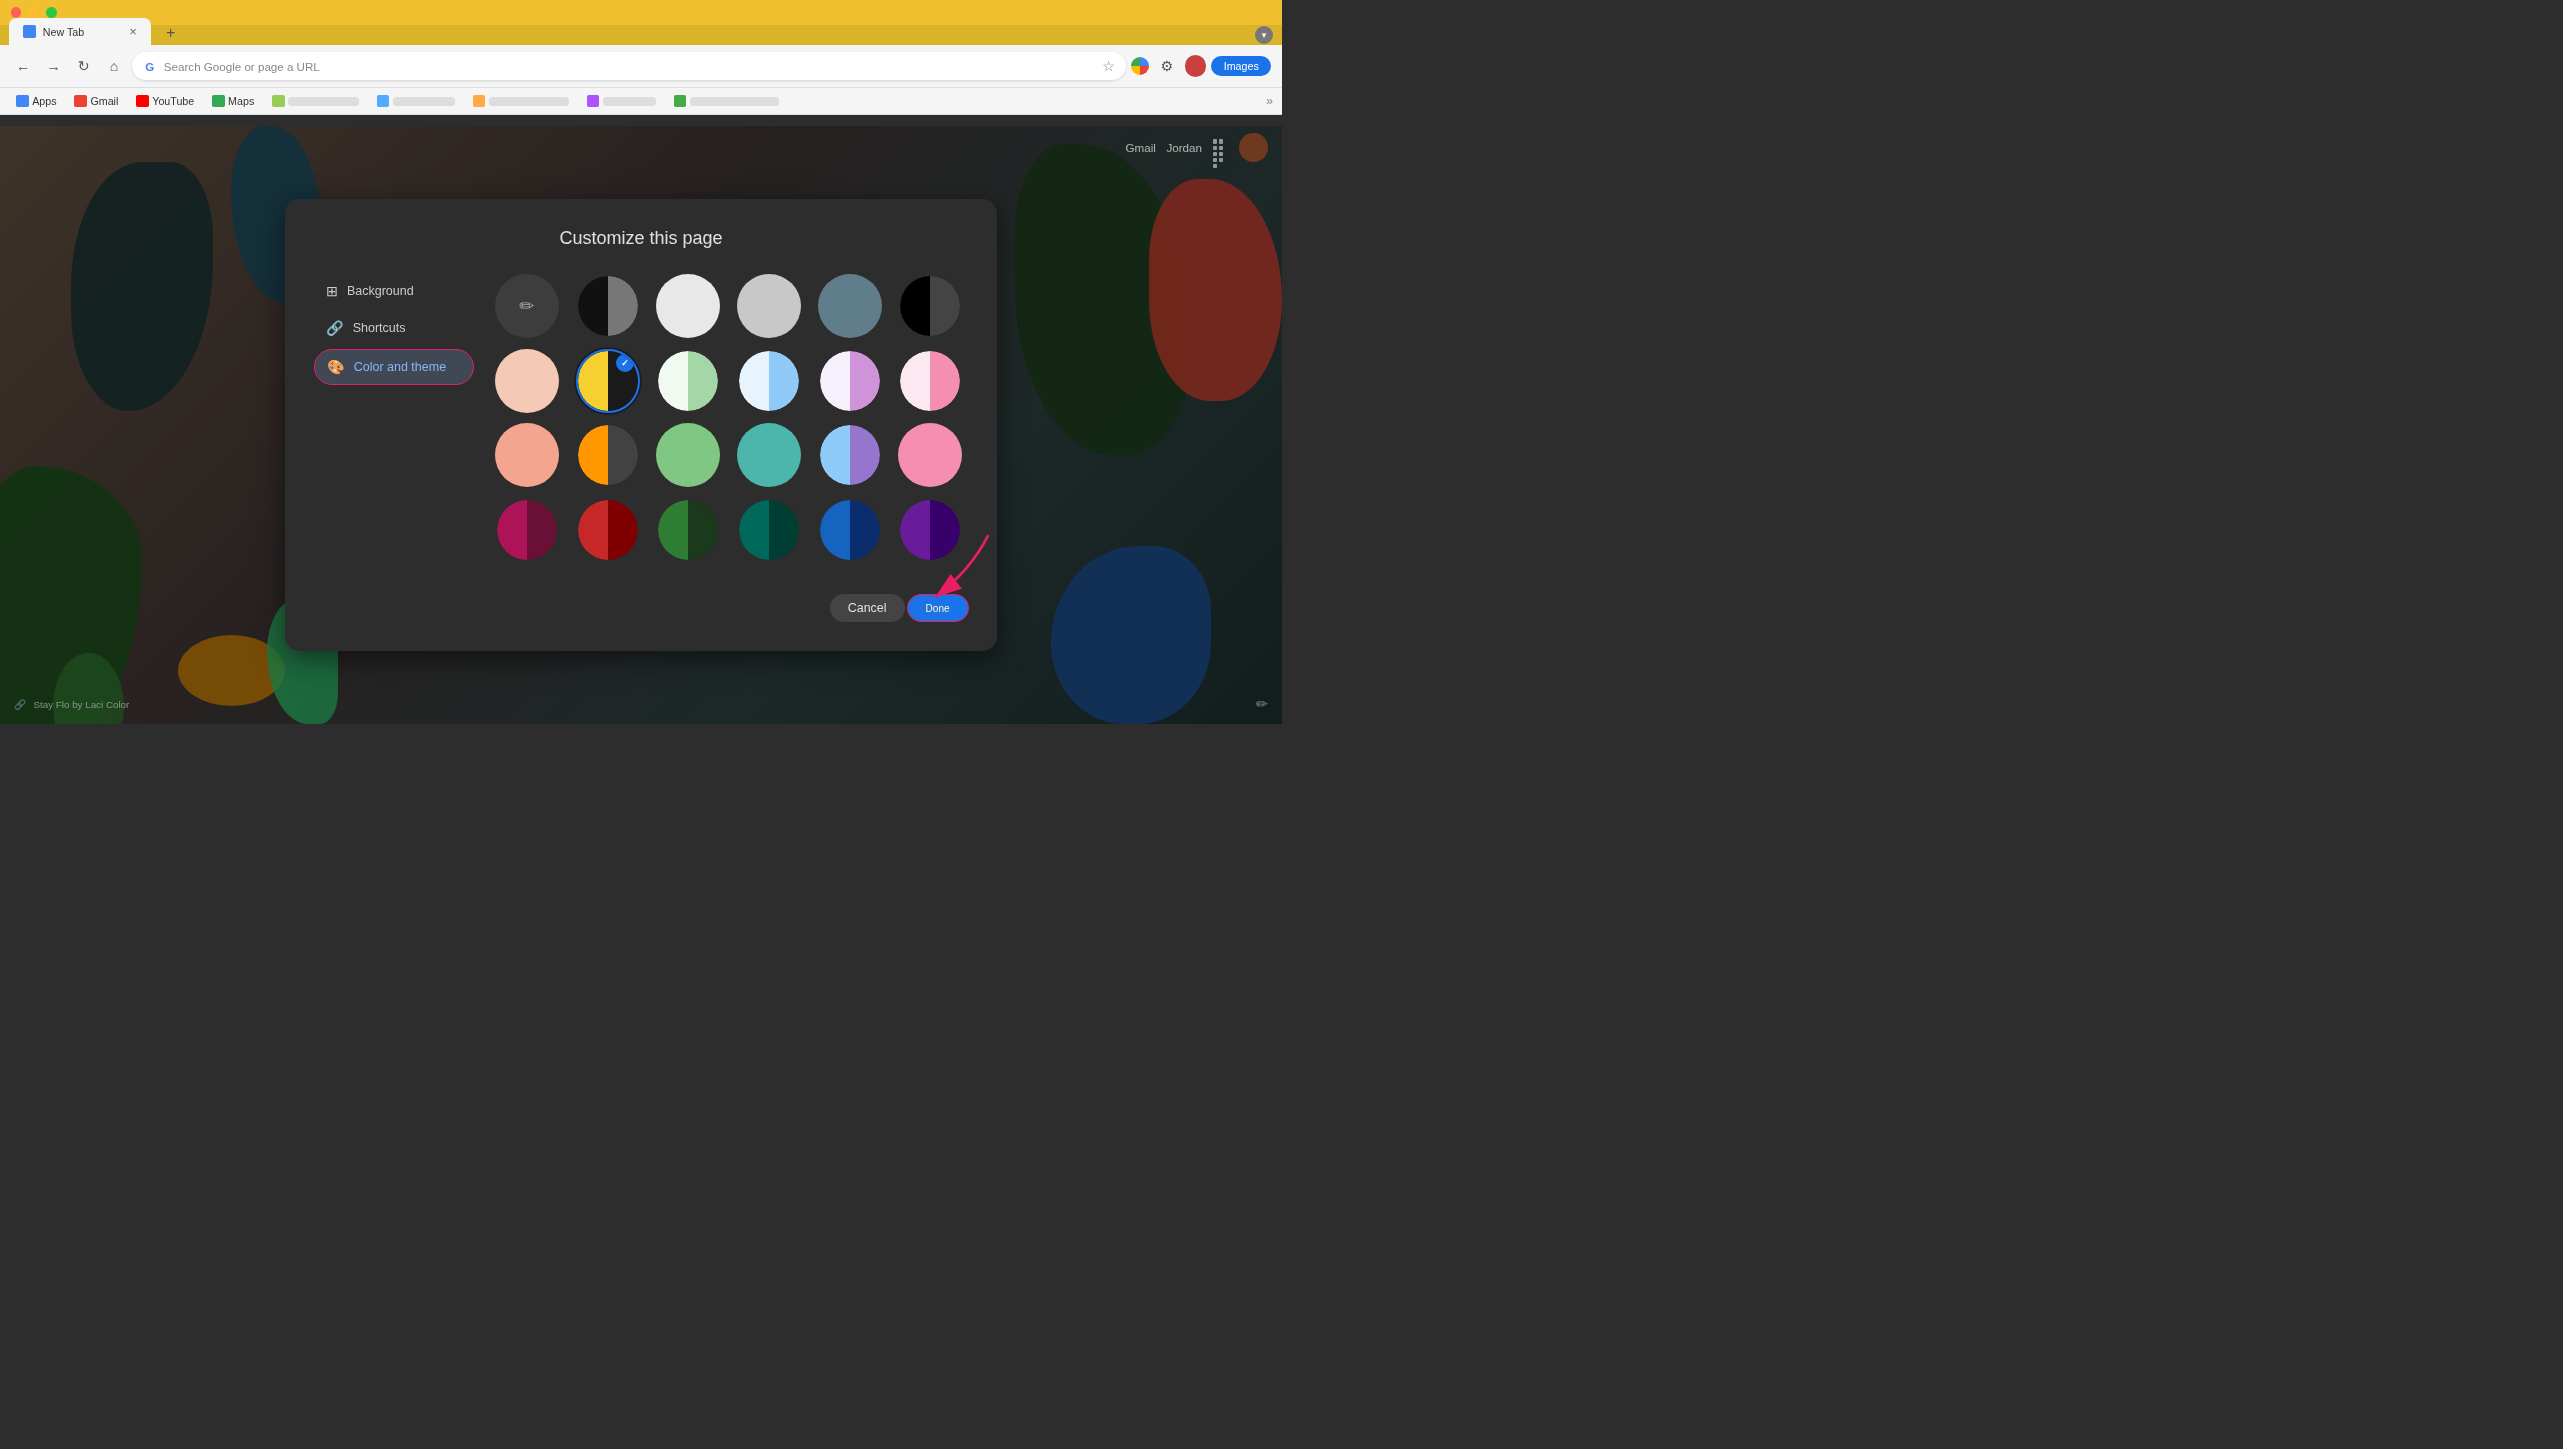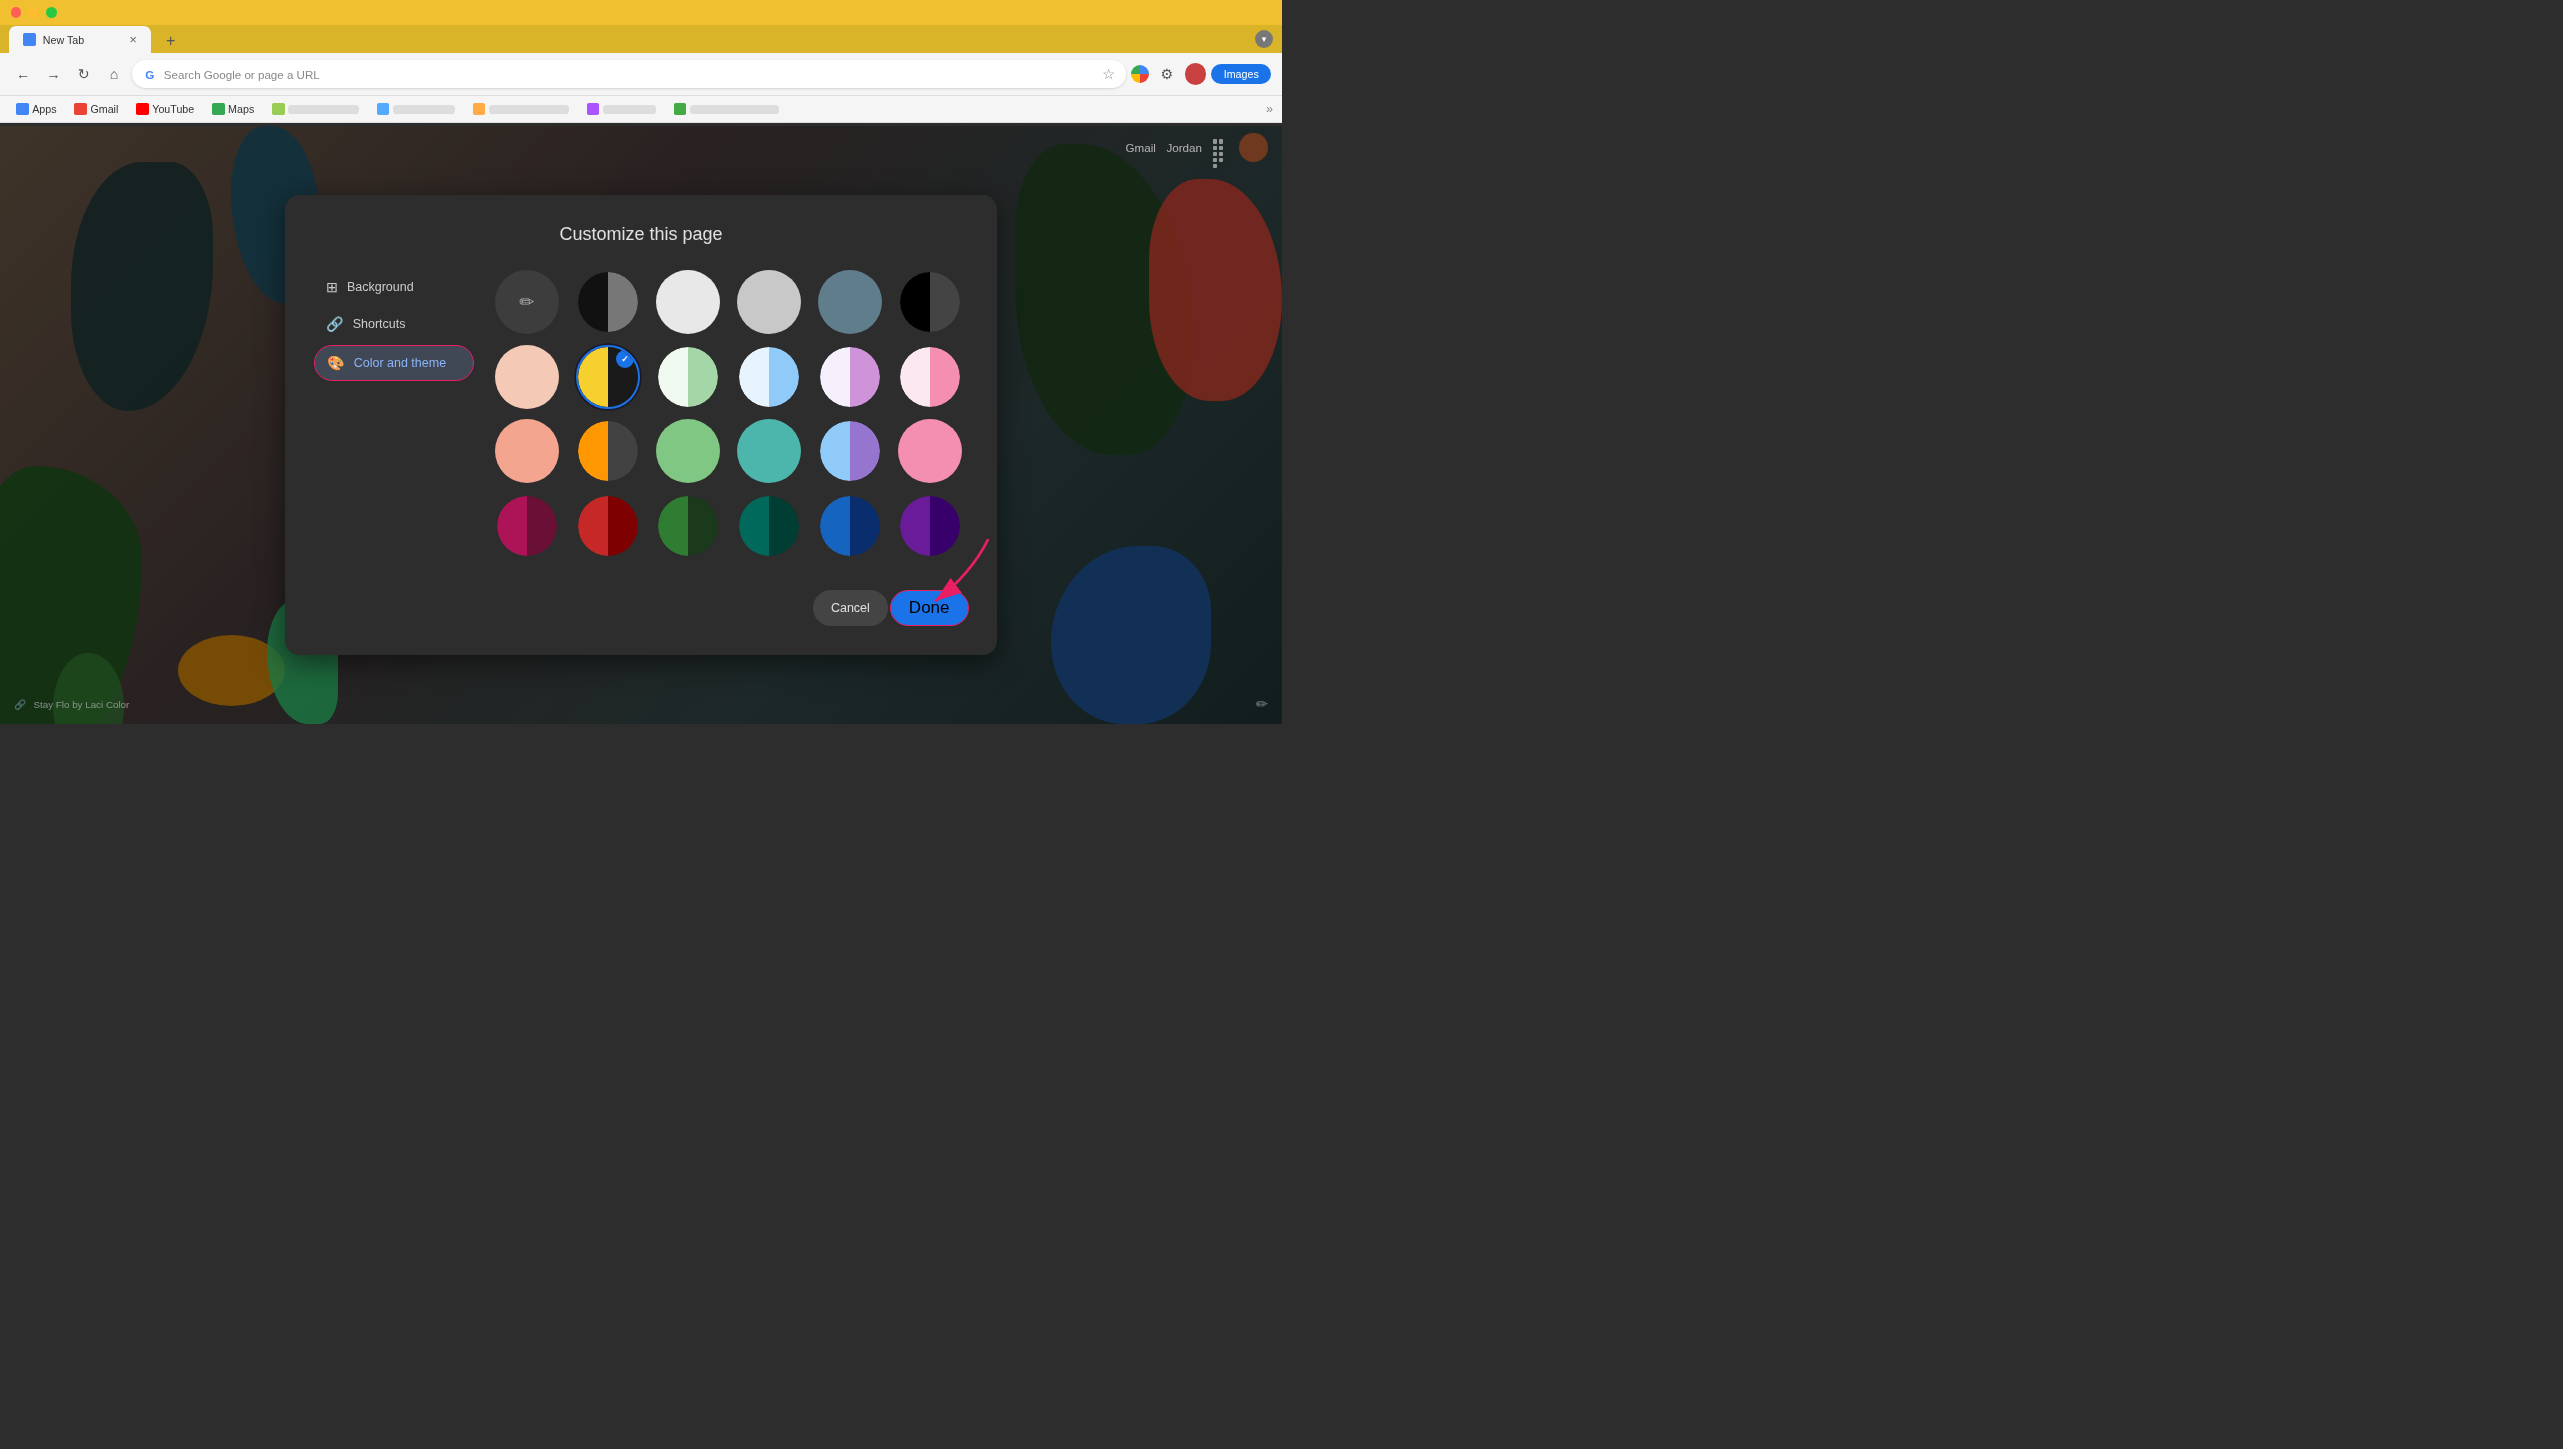--- a/index.html
+++ b/index.html
@@ -20,21 +20,21 @@
       align-items: center;
       padding: 0 10.7px;
       gap: 7.1px;
     }
     .traffic-light { width: 10.7px; height: 10.7px; border-radius: 50%; }
     .tl-red { background: #ff5f57; }
     .tl-yellow { background: #febc2e; }
     .tl-green { background: #28c840; }
 
     .tab-bar {
-      height: 28px;
+      height: 20px;
       background: #d9b428;
       display: flex;
       align-items: flex-end;
       padding: 0 62px 0 9px;
       position: relative;
     }
     .tab {
       background: #f5f5f5;
       border-radius: 7.1px 7.1px 0 0;
       padding: 0 14.2px;
@@ -247,22 +247,22 @@
       background: #444;
       color: #e0e0e0;
       font-size: 12.5px;
       cursor: pointer;
     }
     .btn-done {
       padding: 7.1px 18px;
       border-radius: 18px;
       border: 1.8px solid #e91e63;
       background: #1a73e8;
-      color: #000000;
-      font-size: 17px;
+      color: #fef9c3;
+      font-size: 10px;
       font-weight: 500;
       cursor: pointer;
     }
 
     .swatch-inner {
       position: absolute;
       top: 0; left: 0; right: 0; bottom: 0;
       border-radius: 50%;
       overflow: hidden;
     }

